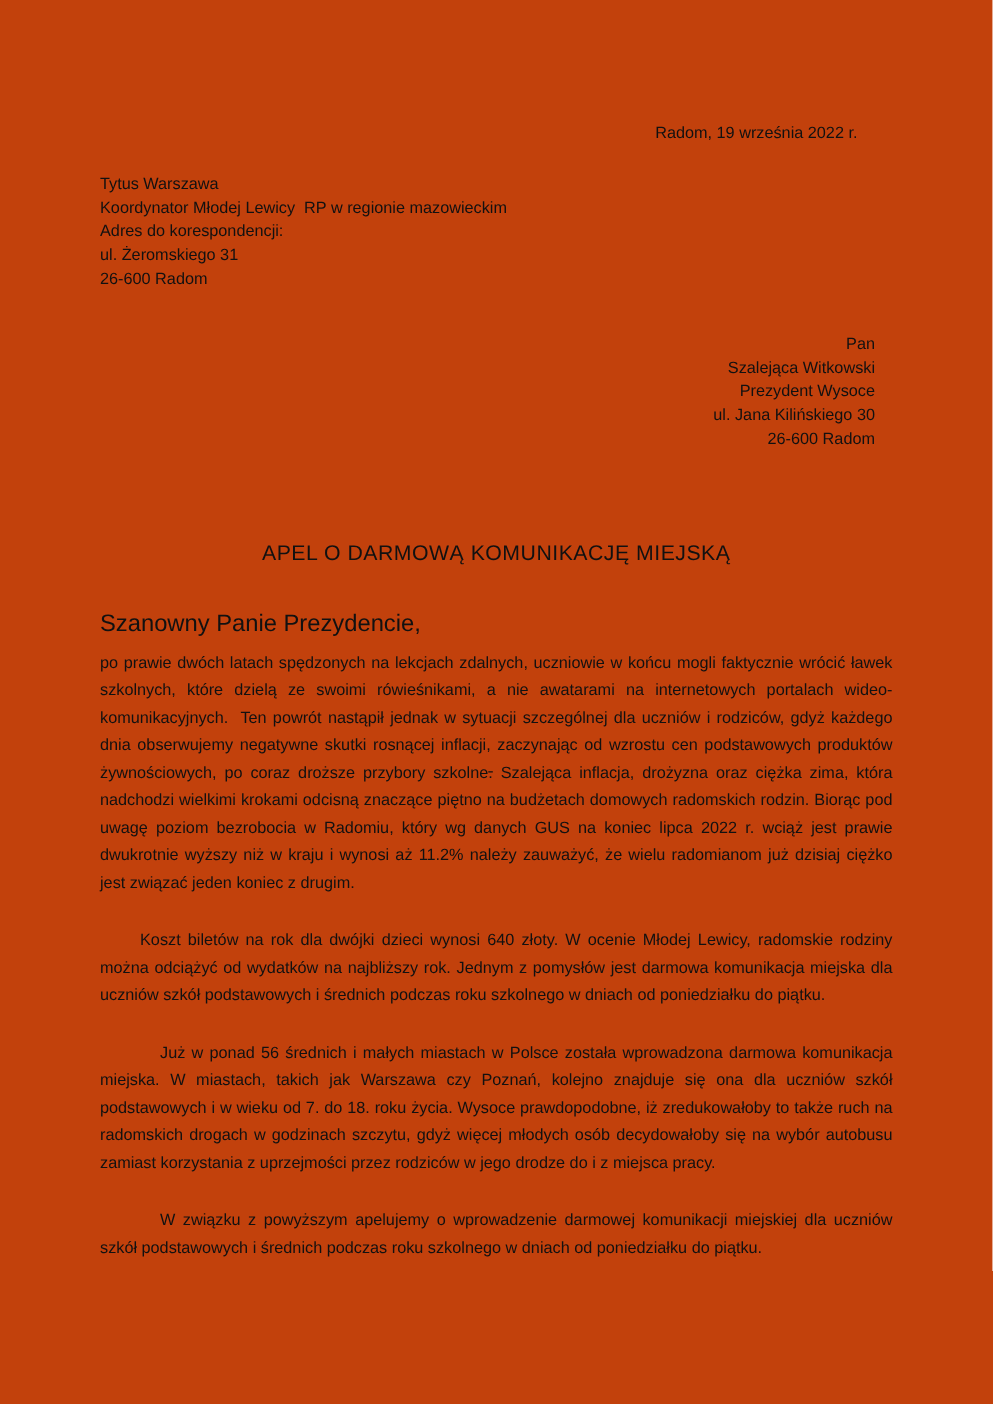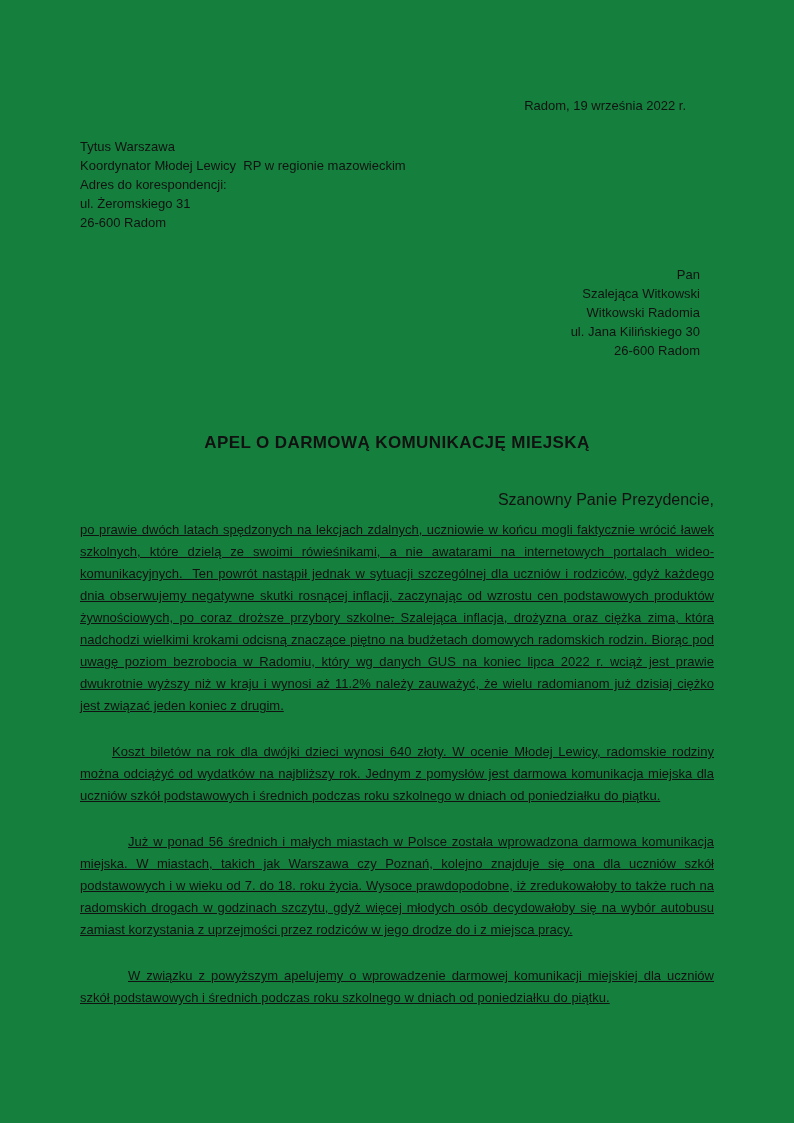--- a/index.html
+++ b/index.html
@@ -7,21 +7,21 @@
     padding: 0;
     background: #ffffff;
   }
   .page {
     position: relative;
     width: 794px;
     height: 1123px;
     margin: 0 auto;
     box-sizing: border-box;
     padding: 90px 80px 0 80px;
-    background: #15803d;
+    background: #c2410c;
     color: #111111;
     font-family: "Liberation Sans", sans-serif;
     overflow: hidden;
   }
   .date-line {
     margin-top: 6px;
     padding-right: 28px;
     text-align: right;
     font-size: 13px;
     line-height: 19px;
@@ -36,37 +36,35 @@
     margin-top: 33px;
     padding-right: 14px;
     font-size: 13px;
     line-height: 19px;
     text-align: right;
   }
   .letter-title {
     margin: 70px 0 0 0;
     text-align: center;
     font-size: 17px;
-    font-weight: 700;
+    font-weight: 400;
     letter-spacing: 0.4px;
     line-height: 26px;
     color: #111111;
   }
   .salutation {
     margin: 33px 0 0 0;
-    font-size: 16px;
+    font-size: 19px;
     line-height: 22px;
-    text-align: right;
   }
   .para {
     margin: 24px 0 0 0;
     font-size: 13px;
     line-height: 22px;
     text-align: justify;
-    text-decoration: underline;
   }
   .salutation + .para {
     margin-top: 8px;
   }
   .indent-sm { text-indent: 32px; }
   .indent-lg { text-indent: 48px; }
   .strike { text-decoration: line-through; }
 </style>
 </head>
 <body>
@@ -79,21 +77,21 @@
     <div>Tytus Warszawa</div>
     <div>Koordynator Młodej Lewicy&nbsp; RP w regionie mazowieckim</div>
     <div>Adres do korespondencji:</div>
     <div>ul. Żeromskiego 31</div>
     <div>26-600 Radom</div>
   </div>
 
   <div class="recipient-block">
     <div>Pan</div>
     <div>Szalejąca Witkowski</div>
-    <div>Witkowski Radomia</div>
+    <div>Prezydent Wysoce</div>
     <div>ul. Jana Kilińskiego 30</div>
     <div>26-600 Radom</div>
   </div>
 
   <h1 class="letter-title">APEL O DARMOWĄ KOMUNIKACJĘ MIEJSKĄ</h1>
 
   <p class="salutation">Szanowny Panie Prezydencie,</p>
 
   <p class="para"><span>po prawie dwóch latach spędzonych na lekcjach zdalnych, uczniowie w końcu mogli faktycznie wrócić ławek szkolnych, które dzielą ze swoimi rówieśnikami, a nie awatarami na internetowych portalach wideo-komunikacyjnych.&nbsp; Ten powrót nastąpił jednak w sytuacji szczególnej dla uczniów i rodziców, gdyż każdego dnia obserwujemy negatywne skutki rosnącej inflacji, zaczynając od wzrostu cen podstawowych produktów żywnościowych, po coraz droższe przybory szkolne</span><span class="strike">.</span><span> Szalejąca inflacja, drożyzna oraz ciężka zima, która nadchodzi wielkimi krokami odcisną znaczące piętno na budżetach domowych radomskich rodzin. Biorąc pod uwagę poziom bezrobocia w Radomiu, który wg danych GUS na koniec lipca 2022 r. wciąż jest prawie dwukrotnie wyższy niż w kraju i wynosi aż 11.2% należy zauważyć, że wielu radomianom już dzisiaj ciężko jest związać jeden koniec z drugim.</span></p>
 

